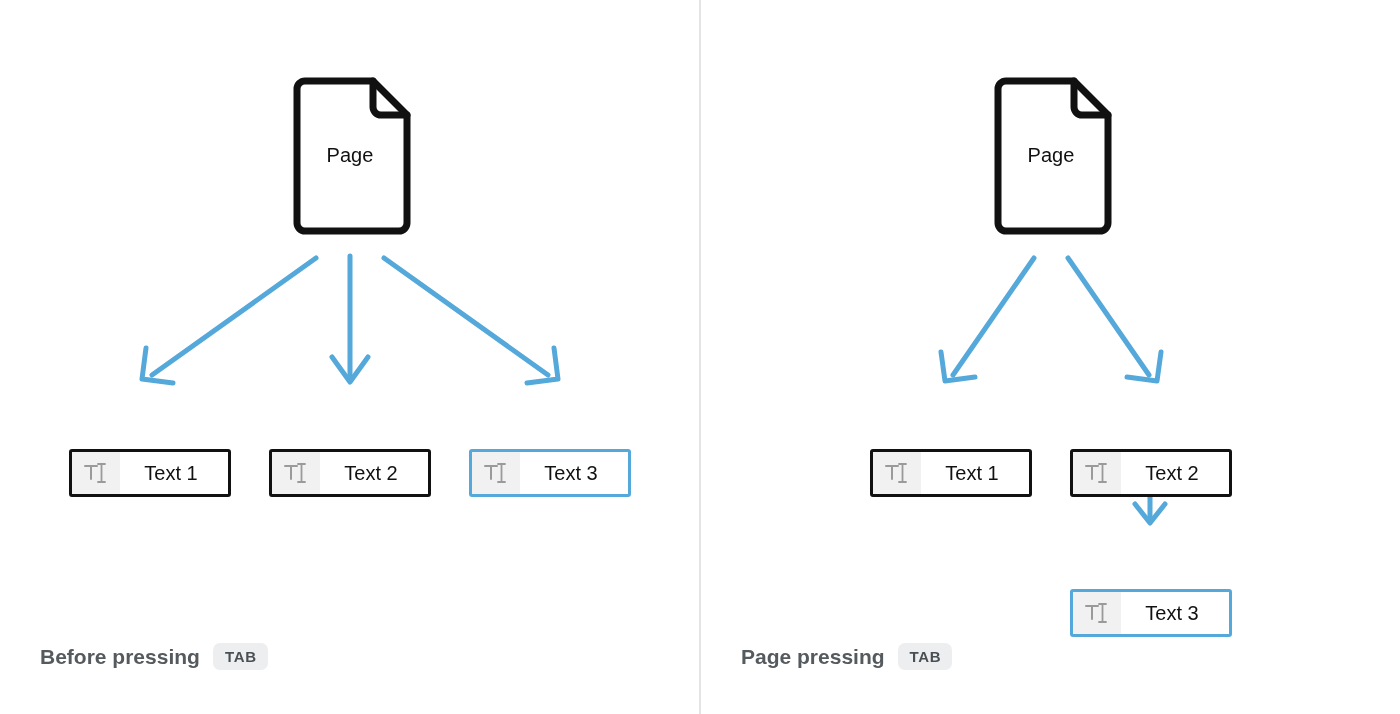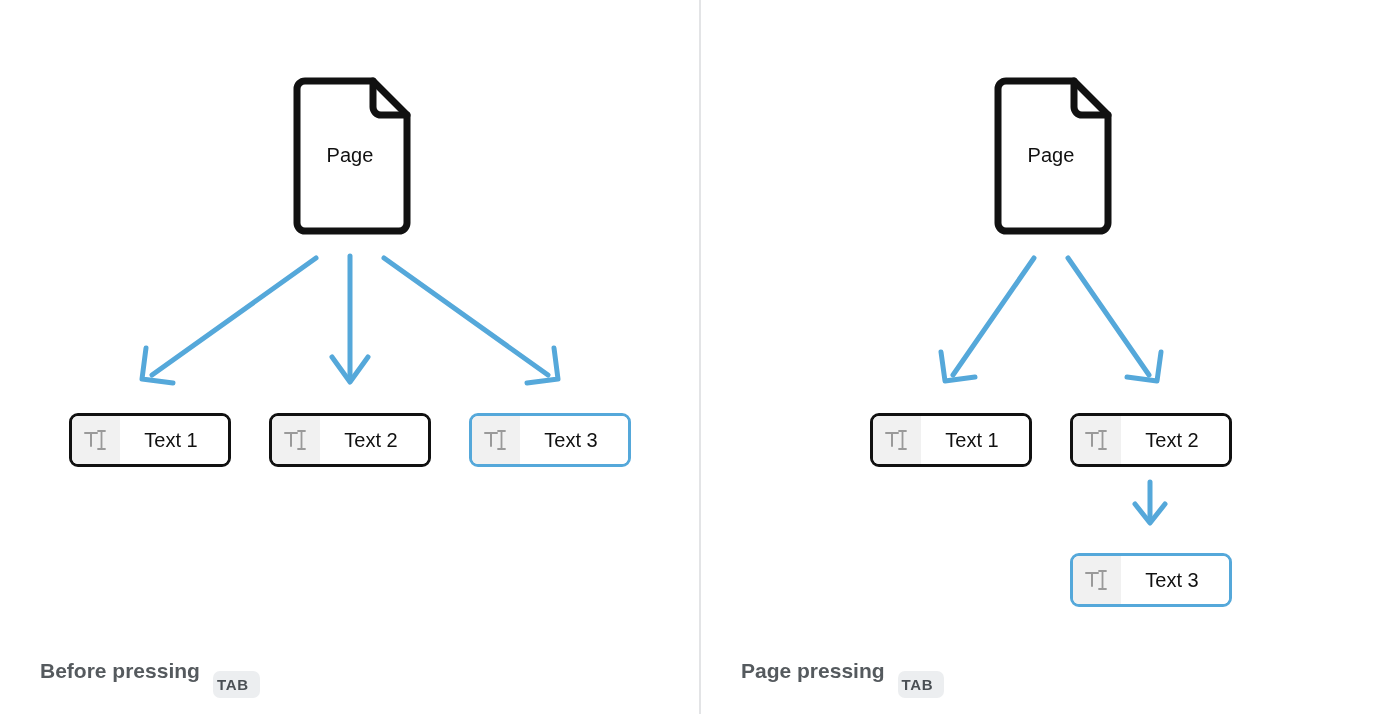--- a/index.html
+++ b/index.html
@@ -60,28 +60,29 @@
     text-align: center;
     font-size: 20px;
     line-height: 20px;
     color: #111111;
     letter-spacing: 0.1px;
   }
 
   
   .field {
     position: absolute;
-    height: 54px;
+    height: 48px;
     box-sizing: border-box;
     border: 3.5px solid #111111;
-    border-radius: 9px;
+    border-radius: 3px;
     background: #ffffff;
     display: flex;
     align-items: stretch;
     overflow: hidden;
+    margin-top: 36px;
   }
   .field.selected {
     border-color: #55a8da;
   }
   .field .icon-cell {
     width: 48px;
     flex: 0 0 48px;
     background: #f1f1f1;
     display: flex;
     align-items: center;
@@ -124,26 +125,25 @@
     color: #555a5e;
     font-weight: bold;
   }
   .caption .key-badge {
     display: inline-flex;
     align-items: center;
     justify-content: center;
     background: #eceef0;
     color: #4a4f54;
     border-radius: 7px;
-    padding: 6px 11px 6px 4px;
+    padding: 6px 11px 6px 12px;
     font-size: 15px;
     line-height: 15px;
     font-weight: bold;
     letter-spacing: 0.7px;
-    margin-top: 28px;
   }
 </style>
 </head>
 <body>
 
 <div id="stage">
 
   <div class="divider"></div>
 
   <div class="panel left">

